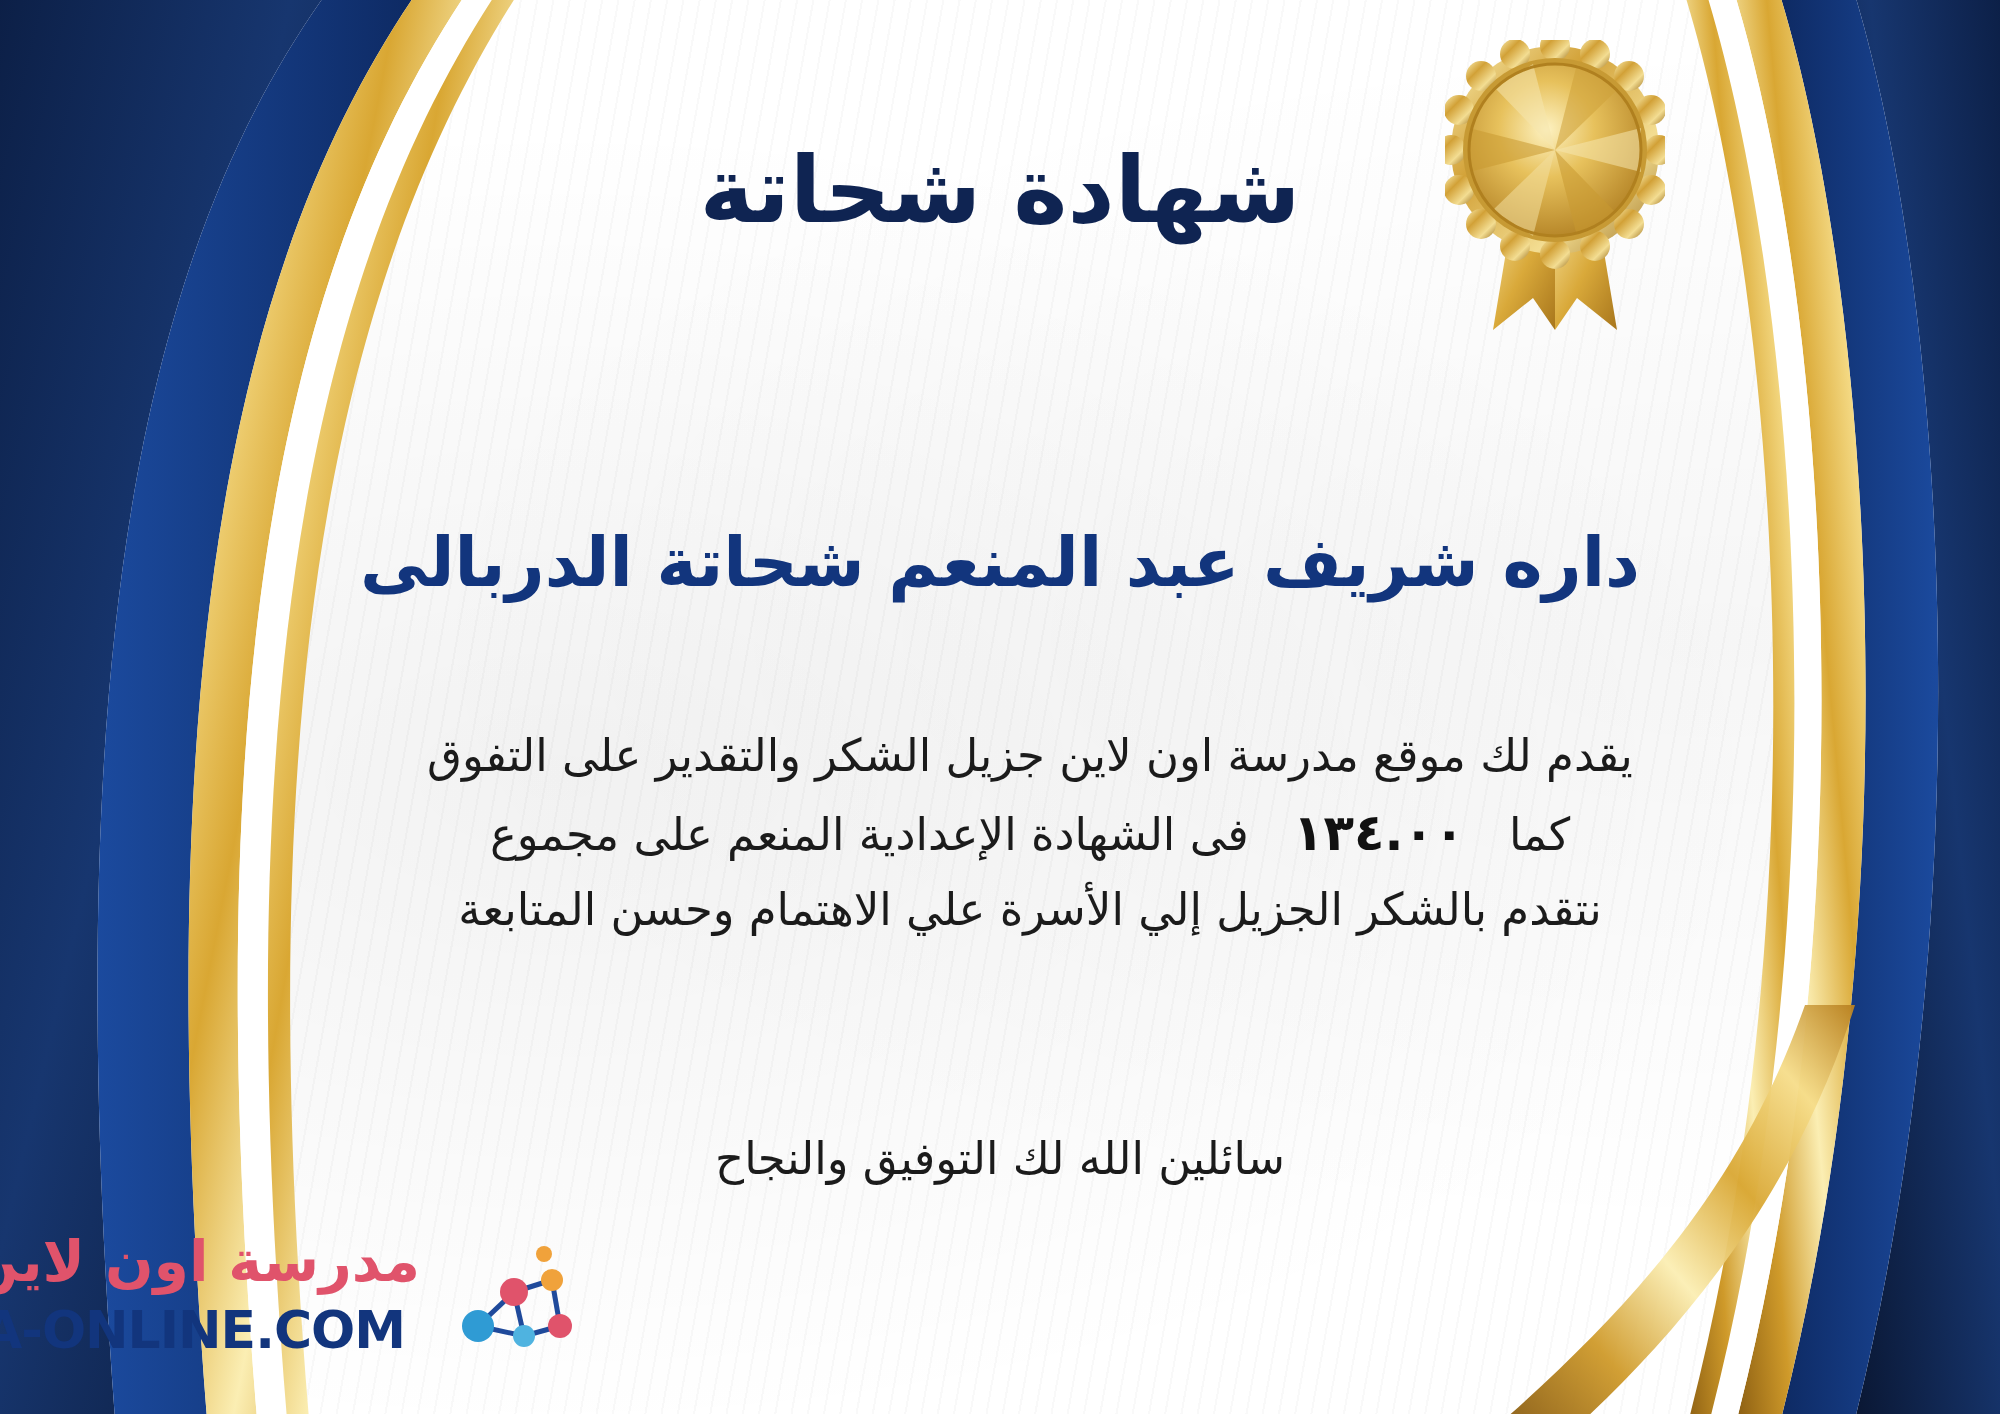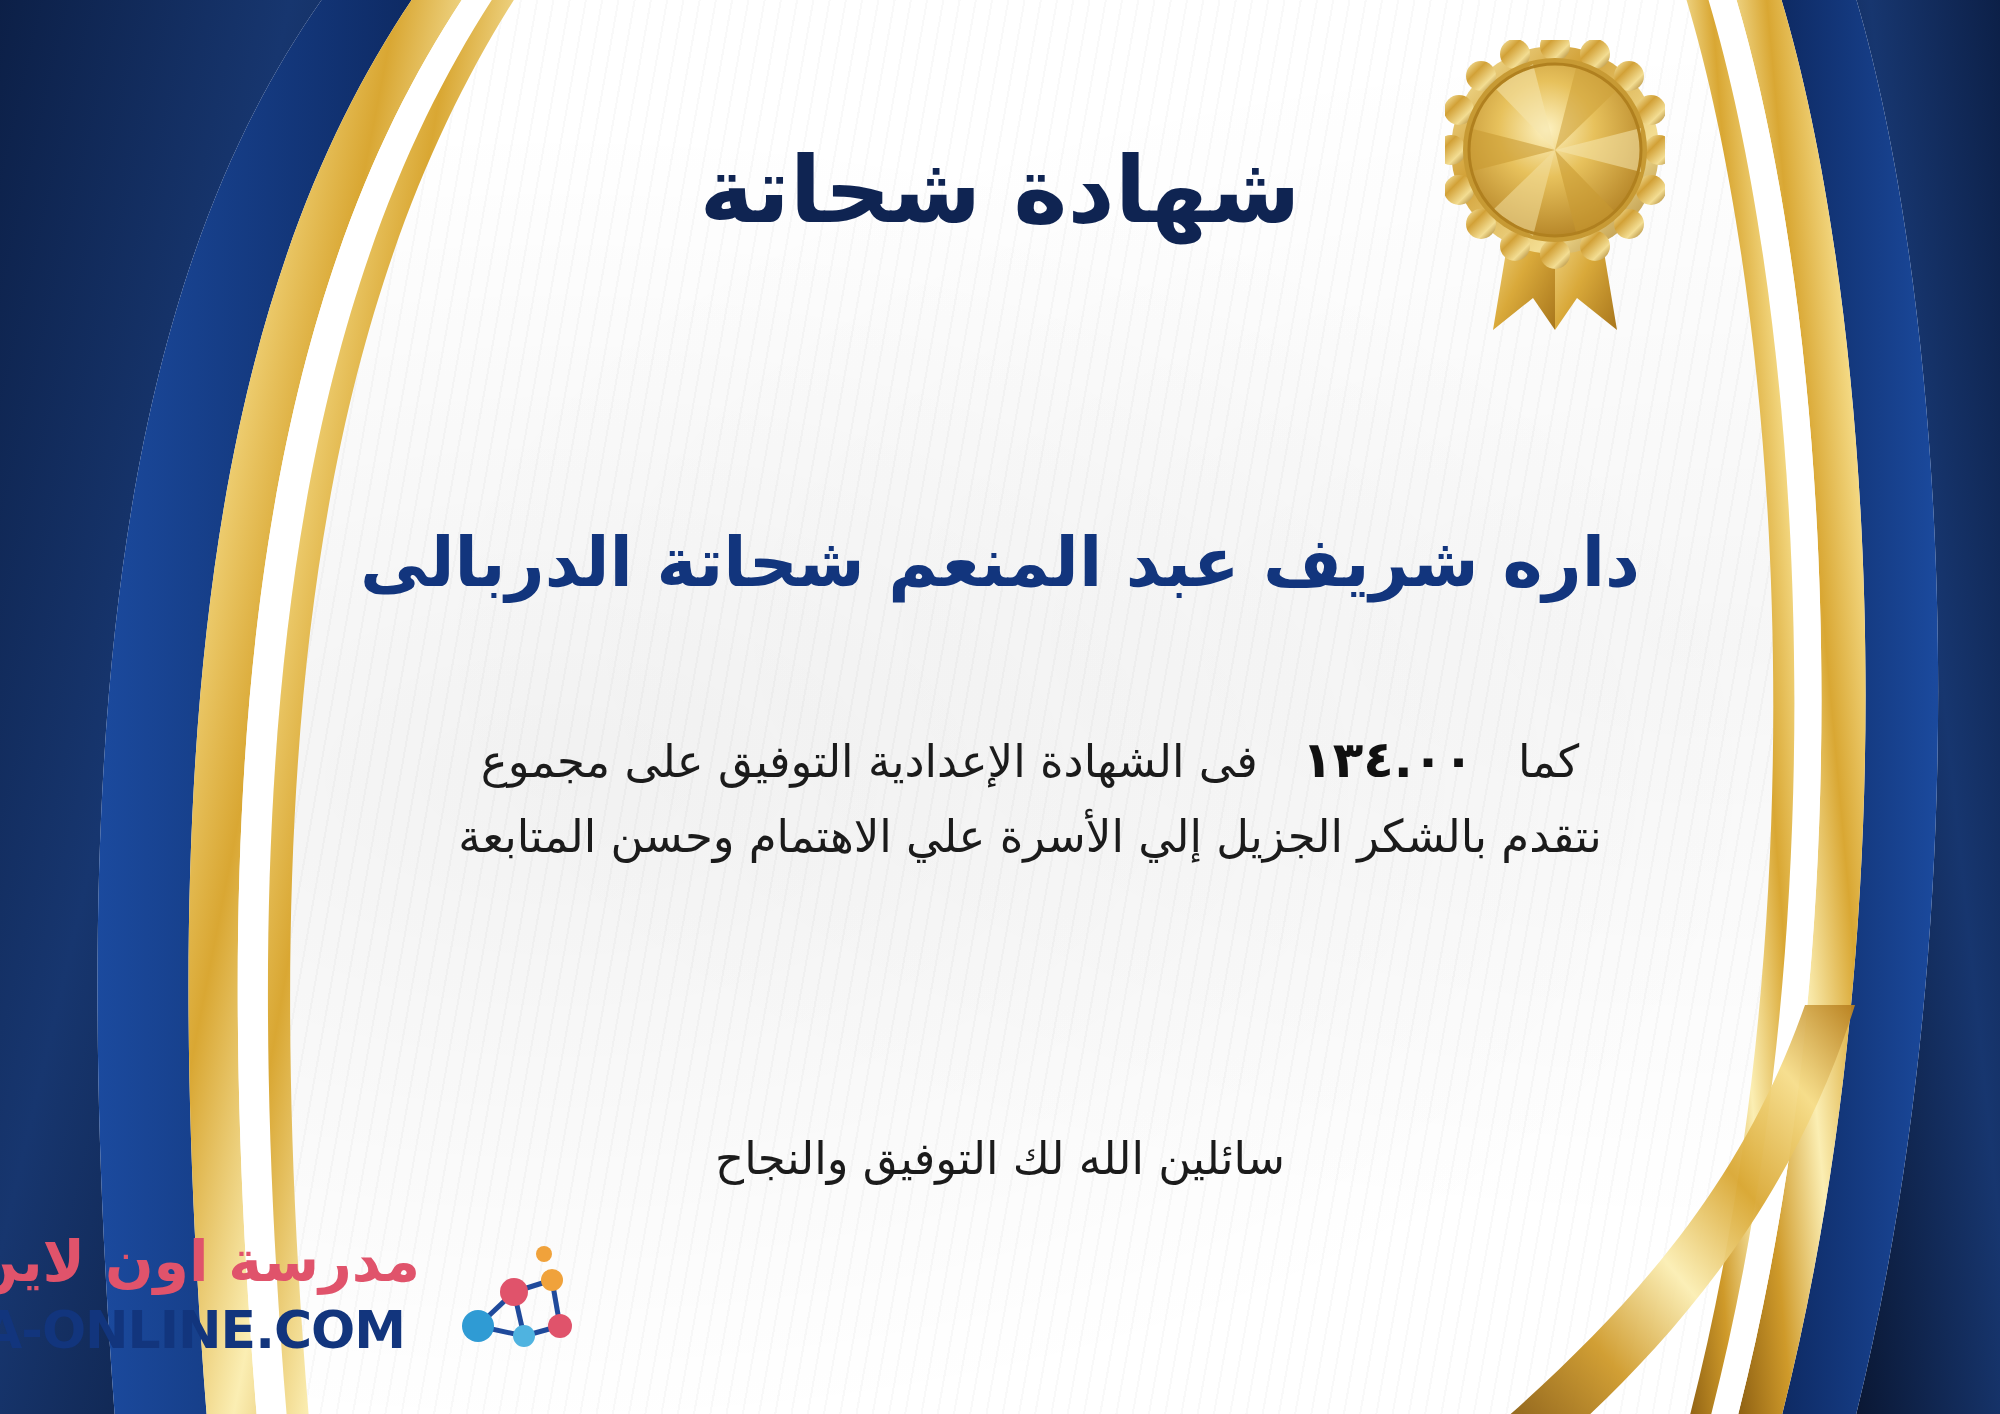--- a/index.html
+++ b/index.html
@@ -320,24 +320,25 @@
     </g>
   </svg>
 
   <div class="content">
 
     <div class="title">شهادة شحاتة</div>
 
     <div class="recipient">داره شريف عبد المنعم شحاتة الدربالى</div>
 
     <div class="body-text">
+      <span class="body-line">يقدم لك موقع مدرسة اون لاين جزيل الشكر  والتقدير على التفوق</span>
       <span class="body-line">
         <span>كما</span>
         <span class="score">١٣٤.٠٠</span>
-        <span>فى الشهادة الإعدادية التوفيق على مجموع</span>
+        <span>فى الشهادة الإعدادية المنعم على مجموع</span>
       </span>
       <span class="body-line">نتقدم  بالشكر الجزيل إلي الأسرة علي الاهتمام وحسن المتابعة</span>
     </div>
 
     <div class="closing">سائلين الله لك التوفيق  والنجاح</div>
   </div>
 
   <div class="logo">
     <div class="logo-arabic">مدرسة اون لاين</div>
     <div class="logo-url">MADRSA-ONLINE.COM</div>

